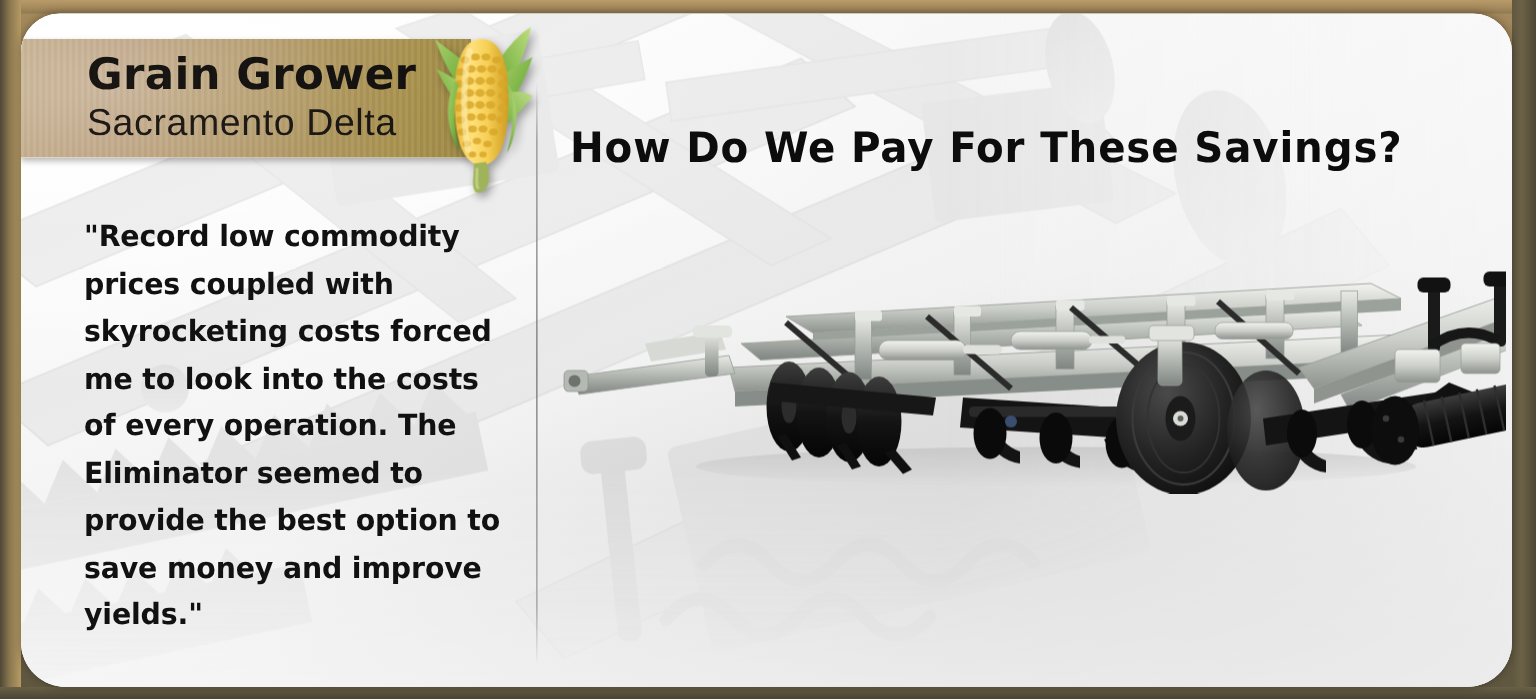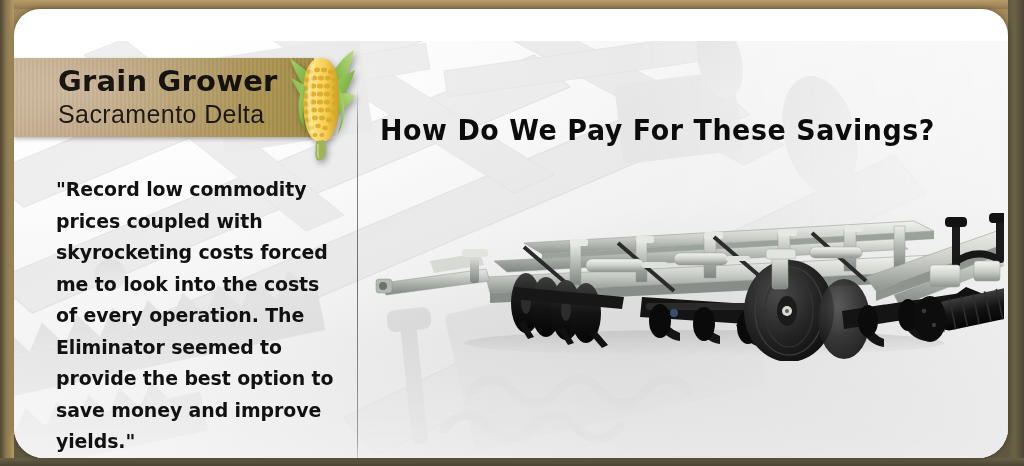--- a/index.html
+++ b/index.html
@@ -34,21 +34,21 @@
 
   
   .card{
     position:absolute;left:14px;top:9px;
     width:994px;height:449px;
     border-radius:26px 26px 30px 30px;
     overflow:hidden;
     background:#ffffff;
     box-shadow:0 0 6px rgba(0,0,0,.35);
   }
-  .card-inner{position:absolute;inset:0;overflow:hidden;margin-top:32px;}
+  .card-inner{position:absolute;inset:0;overflow:hidden;}
 
   
   .wash{
     position:absolute;inset:0;
     background:
       radial-gradient(120% 100% at 85% 95%, #d7d7d7 0%, rgba(236,236,236,0) 58%),
       radial-gradient(90% 80% at 10% 10%, #ffffff 0%, rgba(255,255,255,0) 60%),
       linear-gradient(160deg,#ffffff 0%,#f2f2f2 50%,#dedede 100%);
   }
 

